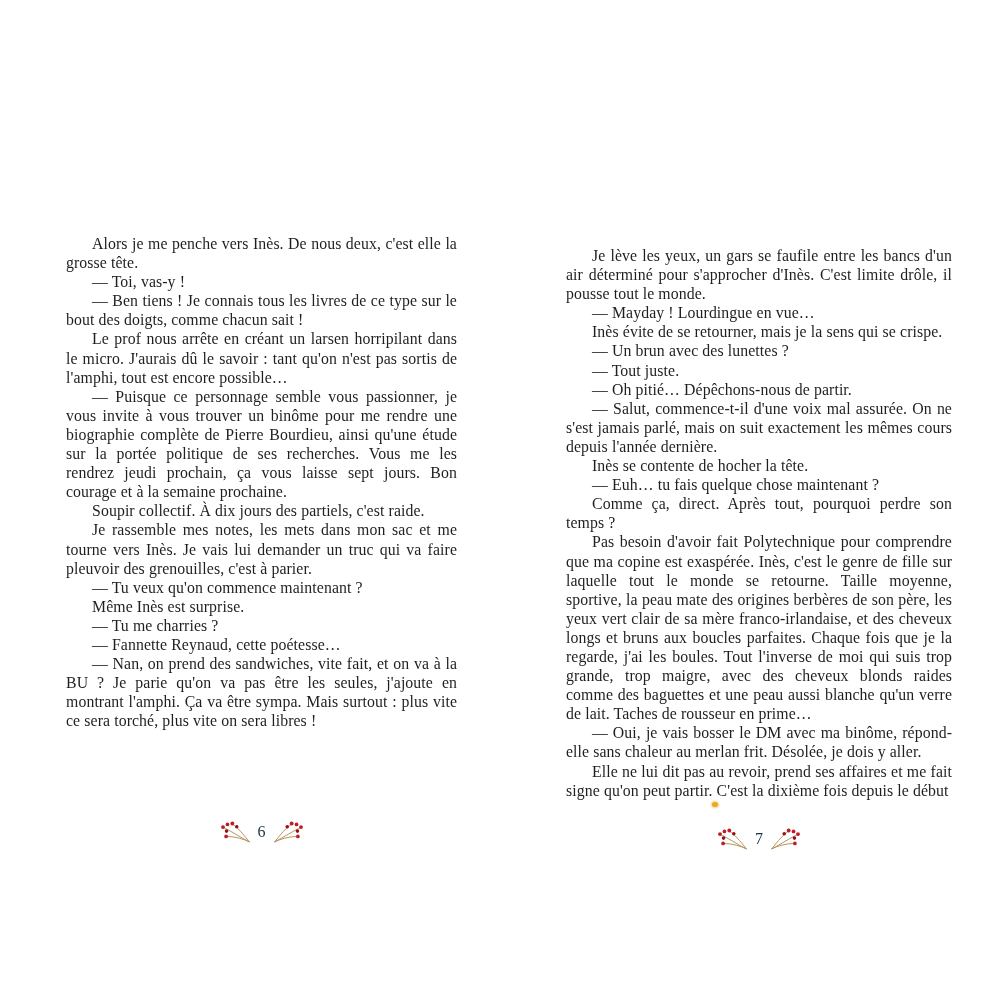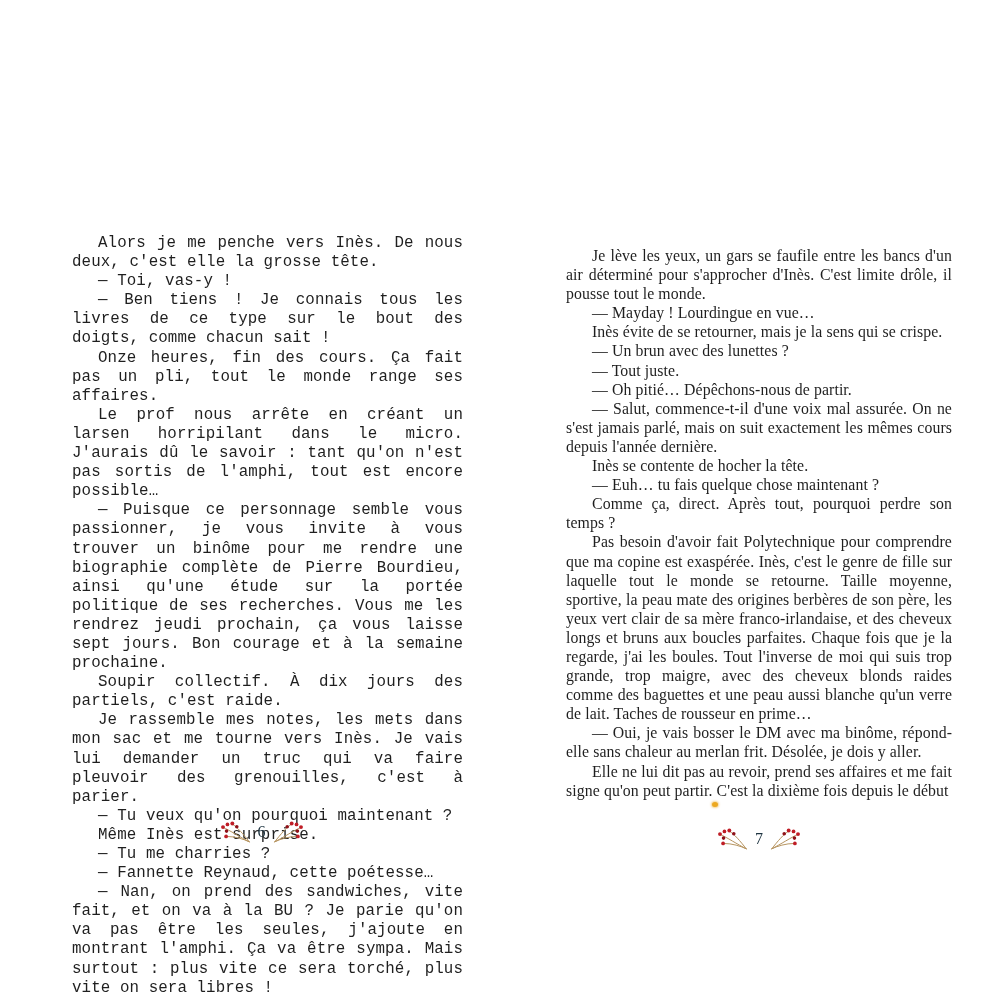--- a/index.html
+++ b/index.html
@@ -11,21 +11,21 @@
     height: 1000px;
     background: #ffffff;
     position: relative;
     overflow: hidden;
     font-family: "Liberation Serif", serif;
   }
   .page-column {
     position: absolute;
     top: 234px;
   }
-  .page-column.left  { left: 72px;  width: 391px; font-family: Liberation Mono, monospace; }
+  .page-column.left  { left: 66px;  width: 391px; }
   .page-column.right { left: 566px; width: 386px; margin-top: 12px; }
   .page-column p {
     margin: 0;
     padding: 0;
     text-align: justify;
     text-indent: 26px;
     font-size: 15.8px;
     line-height: 19.1px;
     color: #1f1f1f;
     letter-spacing: 0.1px;
@@ -57,26 +57,25 @@
     box-shadow: 0 0 2px 1px rgba(236,168,31,0.5);
   }
 </style>
 </head>
 <body>
 
 <div class="page-column left">
   <p>Alors je me penche vers Inès. De nous deux, c'est elle la grosse tête.</p>
   <p>— Toi, vas-y !</p>
   <p>— Ben tiens ! Je connais tous les livres de ce type sur le bout des doigts, comme chacun sait !</p>
-  <p>Onze heures, fin des cours. Ça fait pas un pli, tout le monde range ses affaires.</p>
   <p>Le prof nous arrête en créant un larsen horripilant dans le micro. J'aurais dû le savoir : tant qu'on n'est pas sortis de l'amphi, tout est encore possible…</p>
   <p>— Puisque ce personnage semble vous passionner, je vous invite à vous trouver un binôme pour me rendre une biographie complète de Pierre Bourdieu, ainsi qu'une étude sur la portée politique de ses recherches. Vous me les rendrez jeudi prochain, ça vous laisse sept jours. Bon courage et à la semaine prochaine.</p>
   <p>Soupir collectif. À dix jours des partiels, c'est raide.</p>
   <p>Je rassemble mes notes, les mets dans mon sac et me tourne vers Inès. Je vais lui demander un truc qui va faire pleuvoir des grenouilles, c'est à parier.</p>
-  <p>— Tu veux qu'on pourquoi maintenant ?</p>
+  <p>— Tu veux qu'on commence maintenant ?</p>
   <p>Même Inès est surprise.</p>
   <p>— Tu me charries ?</p>
   <p>— Fannette Reynaud, cette poétesse…</p>
   <p>— Nan, on prend des sandwiches, vite fait, et on va à la BU ? Je parie qu'on va pas être les seules, j'ajoute en montrant l'amphi. Ça va être sympa. Mais surtout : plus vite ce sera torché, plus vite on sera libres !</p>
 </div>
 
 <div class="page-column right">
   <p>Je lève les yeux, un gars se faufile entre les bancs d'un air déterminé pour s'approcher d'Inès. C'est limite drôle, il pousse tout le monde.</p>
   <p>— Mayday ! Lourdingue en vue…</p>
   <p>Inès évite de se retourner, mais je la sens qui se crispe.</p>

